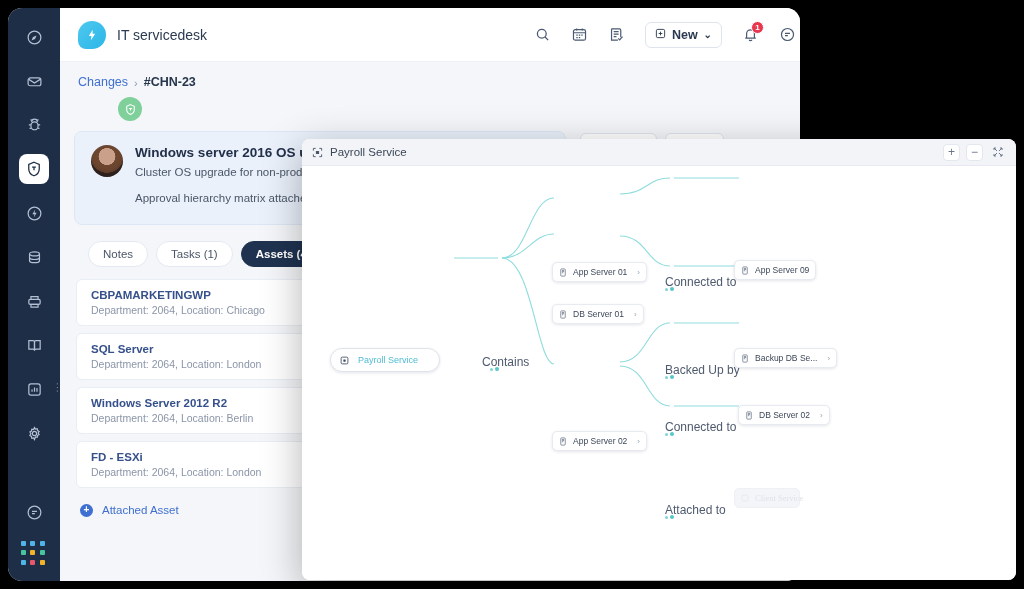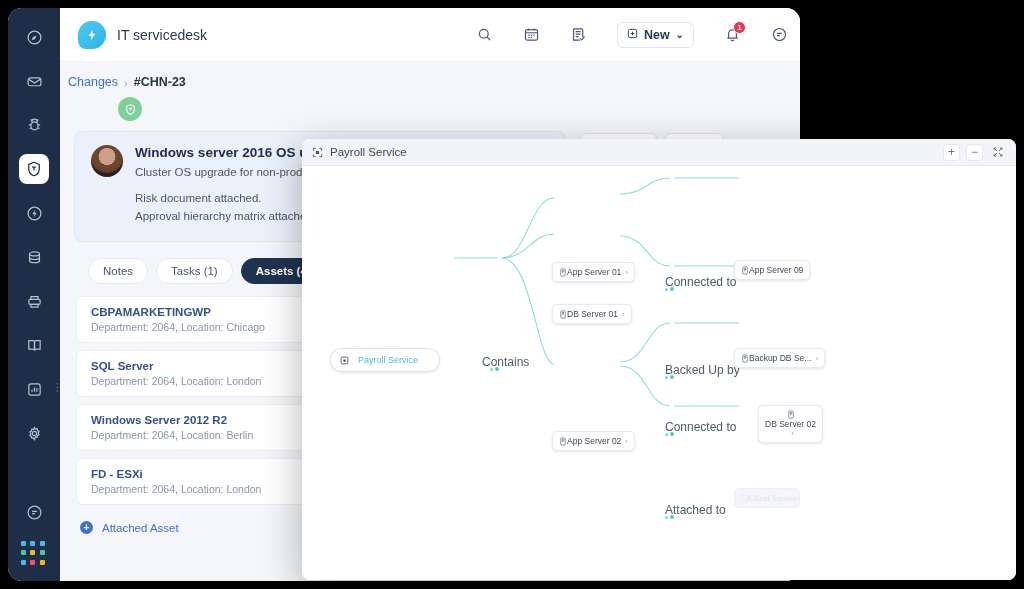--- a/index.html
+++ b/index.html
@@ -52,52 +52,52 @@
     writing-mode: vertical-rl;
   }
 
   
   .main { flex: 1 1 auto; display: flex; flex-direction: column; min-width: 0; }
 
   
   .topbar {
     height: 54px; background: #fff;
     display: flex; 
-    padding: 0 12px 0 18px;
+    padding: 0 4px 0 18px;
     border-bottom: 1px solid #eef1f5;
     flex: 0 0 54px;
   }
   .brand { display: flex; align-items: center; gap: 11px; }
   .brand-logo {
     width: 28px; height: 28px; border-radius: 50% 50% 50% 8px;
     background: linear-gradient(135deg,#4ec8ee,#2bb6e8);
     display: flex; align-items: center; justify-content: center;
     color: #fff;
   }
   .brand-name { font-size: 14px; color: #2b3a50; font-weight: 400; }
-  .topbar-right { margin-left: auto; display: flex; align-items: center; gap: 30px; }
+  .topbar-right { margin-left: auto; display: flex; align-items: center; gap: 20px; }
   .tb-icon { color: #4a5a72; display: flex; align-items: center; position: relative; }
   .new-btn {
     display: flex; align-items: center; gap: 6px;
     border: 1px solid #dfe4ec; border-radius: 6px;
     padding: 5px 9px; font-size: 12.5px; font-weight: bold; color: #2b3a50;
     background: #fff;
   }
   .badge {
     position: absolute; top: -5px; right: -5px;
     background: #e8384f; color: #fff; font-size: 8px; font-weight: bold;
     min-width: 13px; height: 13px; border-radius: 7px;
     display: flex; align-items: center; justify-content: center;
     border: 1.5px solid #fff; padding: 0 2px;
   }
 
   
   .content { flex: 1 1 auto; background: #f4f6f9; position: relative; overflow: hidden; }
   .breadcrumb {
-    padding: 13px 0 0 8px; font-size: 12.5px; display: flex; align-items: flex-end; gap: 6px;
+    padding: 13px 0 0 18px; font-size: 12.5px; display: flex; align-items: flex-end; gap: 6px;
   }
   .bc-link { color: #3f6fd0; }
   .bc-sep { color: #8e9bb0; font-size: 11px; }
   .bc-current { color: #26354b; font-weight: bold; }
   .shield-badge {
     width: 24px; height: 24px; border-radius: 50%;
     background: #7fd09a;
     display: flex; align-items: center; justify-content: center;
     color: #fff; margin: 8px 0 0 58px;
   }
@@ -190,21 +190,21 @@
     background: #fff; border: 1px solid #e3e7ee;
     display: flex; align-items: center; justify-content: center;
     color: #6b7689; font-size: 12px; line-height: 1;
   }
   .mc.plain { background: transparent; border: none; }
   .canvas { flex: 1 1 auto; position: relative; background: #fff; }
   .canvas svg.edges { position: absolute; inset: 0; width: 100%; height: 100%; }
 
   .node {
     position: absolute;
-    display: flex; align-items: center; 
+    display: flex; align-items: center; gap: 6px;
     background: #fff;
     border: 1px solid #e7eaf0;
     border-radius: 5px;
     padding: 4px 6px;
     font-size: 8.5px; color: #3c4758;
     box-shadow: 0 1px 3px rgba(25,40,70,.12);
     white-space: nowrap;
   }
   .node .chev { margin-left: 4px; color: #9aa5b6; font-size: 8px; }
   .node .nicon { color: #5d6a7e; display: flex; }
@@ -401,21 +401,20 @@
 
           <div class="left-panel">
 
             <div class="ticket-card">
               <div class="avatar"></div>
               <div style="min-width:0;">
                 <div class="ticket-title">Windows server 2016 OS upgrade for P</div>
                 <div class="ticket-body">
                   <span>Cluster OS upgrade for non-prod server machi</span>
                   <span class="gap"></span>
-                  <div>Risk document attached.</div>
                   <div>Approval hierarchy matrix attached.</div>
                 </div>
               </div>
             </div>
 
             <div class="tabs" id="tabs">
                 <div class="tab">Notes</div>
                 <div class="tab">Tasks  (1)</div>
                 <div class="tab active">Assets (4)</div>
                 <div class="tab">Associat</div>
@@ -599,21 +598,21 @@
         <span class="nicon">
           <svg width="8" height="9" viewBox="0 0 16 20" fill="none" stroke="currentColor" stroke-width="1.6">
               <rect x="3" y="2" width="10" height="16" rx="1.6"></rect>
               <path d="M5.5 5.5h5M5.5 8h5M5.5 10.5h3"></path>
             </svg>
         </span>
         <span>Backup DB Se...</span>
         <span class="chev">›</span>
       </div>
 
-      <div class="node" style="left:456px; top:239px;flex-direction:column;">
+      <div class="node" style="left:436px; top:239px;">
         <span class="nicon">
           <svg width="8" height="9" viewBox="0 0 16 20" fill="none" stroke="currentColor" stroke-width="1.6">
               <rect x="3" y="2" width="10" height="16" rx="1.6"></rect>
               <path d="M5.5 5.5h5M5.5 8h5M5.5 10.5h3"></path>
             </svg>
         </span>
         <span>DB Server 02</span>
         <span class="chev">›</span>
       </div>
 

